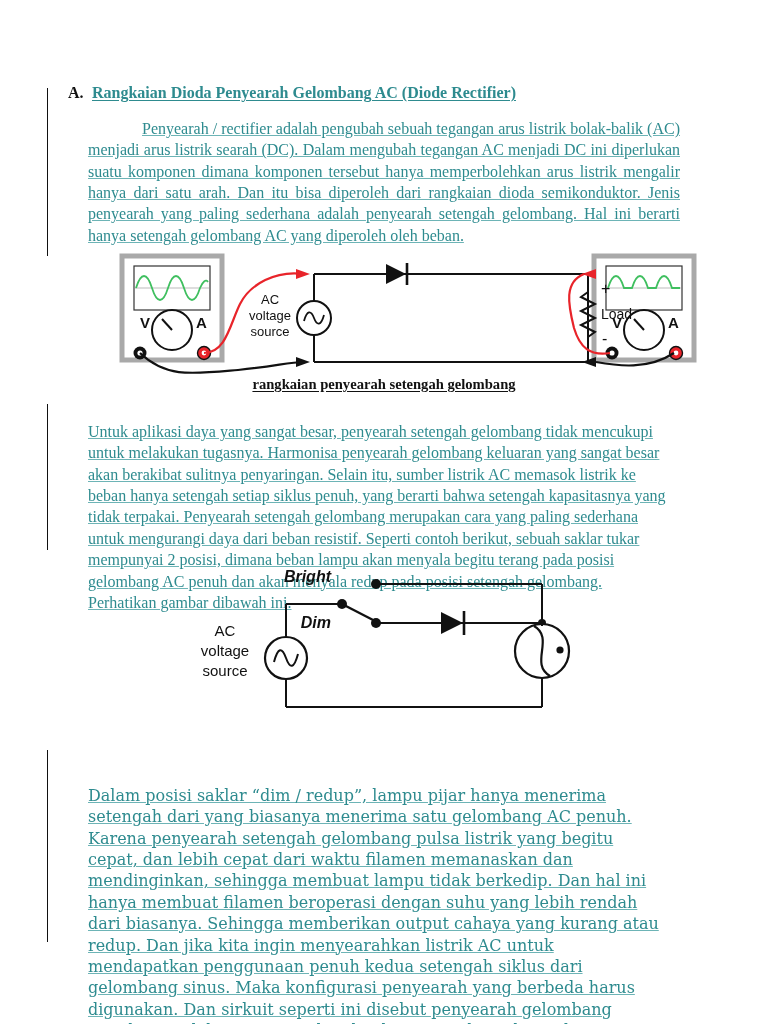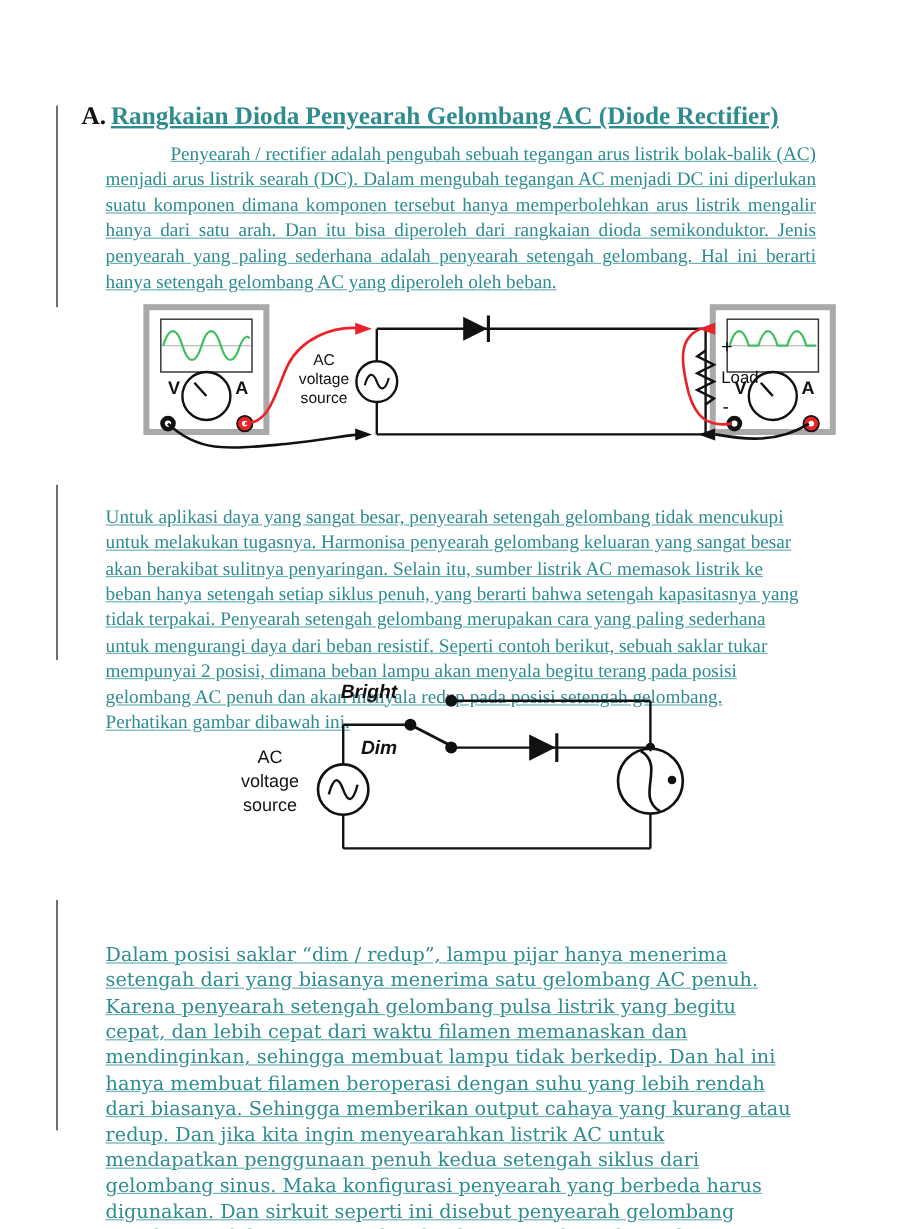--- a/index.html
+++ b/index.html
@@ -37,21 +37,21 @@
   
   .content {
     position: absolute;
     left: 88px;
     top: 84px;
     width: 592px;
   }
 
   
   .heading {
-    font-size: 21px;
+    font-size: 16px;
     font-weight: bold;
     line-height: 1.18;
     margin: 0 0 2px 0;
     padding-left: 20px;
     text-indent: -20px;
   }
   .heading .hnum {
     color: #111111;
     text-decoration: none;
     display: inline-block;
@@ -232,20 +232,21 @@
 
         <g>
           <path d="M22,101 C48,126 74,122 120,118 C160,114 170,110 186,110" fill="none" stroke="#111111" stroke-width="2.2"></path>
           <polygon points="178,105 192,110 178,115" fill="#111111"></polygon>
           <path d="M556,101 C530,118 500,114 478,110" fill="none" stroke="#111111" stroke-width="2.2"></path>
           <polygon points="478,105 464,110 478,115" fill="#111111"></polygon>
         </g>
       </svg>
     </div>
 
+    <div class="caption" id="cap1">rangkaian penyearah setengah gelombang</div>
 
     <p class="body flowleft" id="para2">Untuk aplikasi daya yang sangat besar, penyearah setengah gelombang tidak mencukupi untuk melakukan tugasnya. Harmonisa penyearah gelombang keluaran yang sangat besar akan berakibat sulitnya penyaringan. Selain itu, sumber listrik AC memasok listrik ke beban hanya setengah setiap siklus penuh, yang berarti bahwa setengah kapasitasnya yang tidak terpakai. Penyearah setengah gelombang merupakan cara yang paling sederhana untuk mengurangi daya dari beban resistif. Seperti contoh berikut, sebuah saklar tukar mempunyai 2 posisi, dimana beban lampu akan menyala begitu terang pada posisi gelombang AC penuh dan akan menyala redup pada posisi setengah gelombang. Perhatikan gambar dibawah ini.</p>
 
     <div class="figure" id="fig2">
       <svg width="420" height="152" viewBox="0 0 420 152">
 
         <g>
           <text class="dc-label" x="42" y="70" font-size="15" fill="#111111" text-anchor="middle">AC</text>
           <text class="dc-label" x="42" y="90" font-size="15" fill="#111111" text-anchor="middle">voltage</text>
           <text class="dc-label" x="42" y="110" font-size="15" fill="#111111" text-anchor="middle">source</text>

